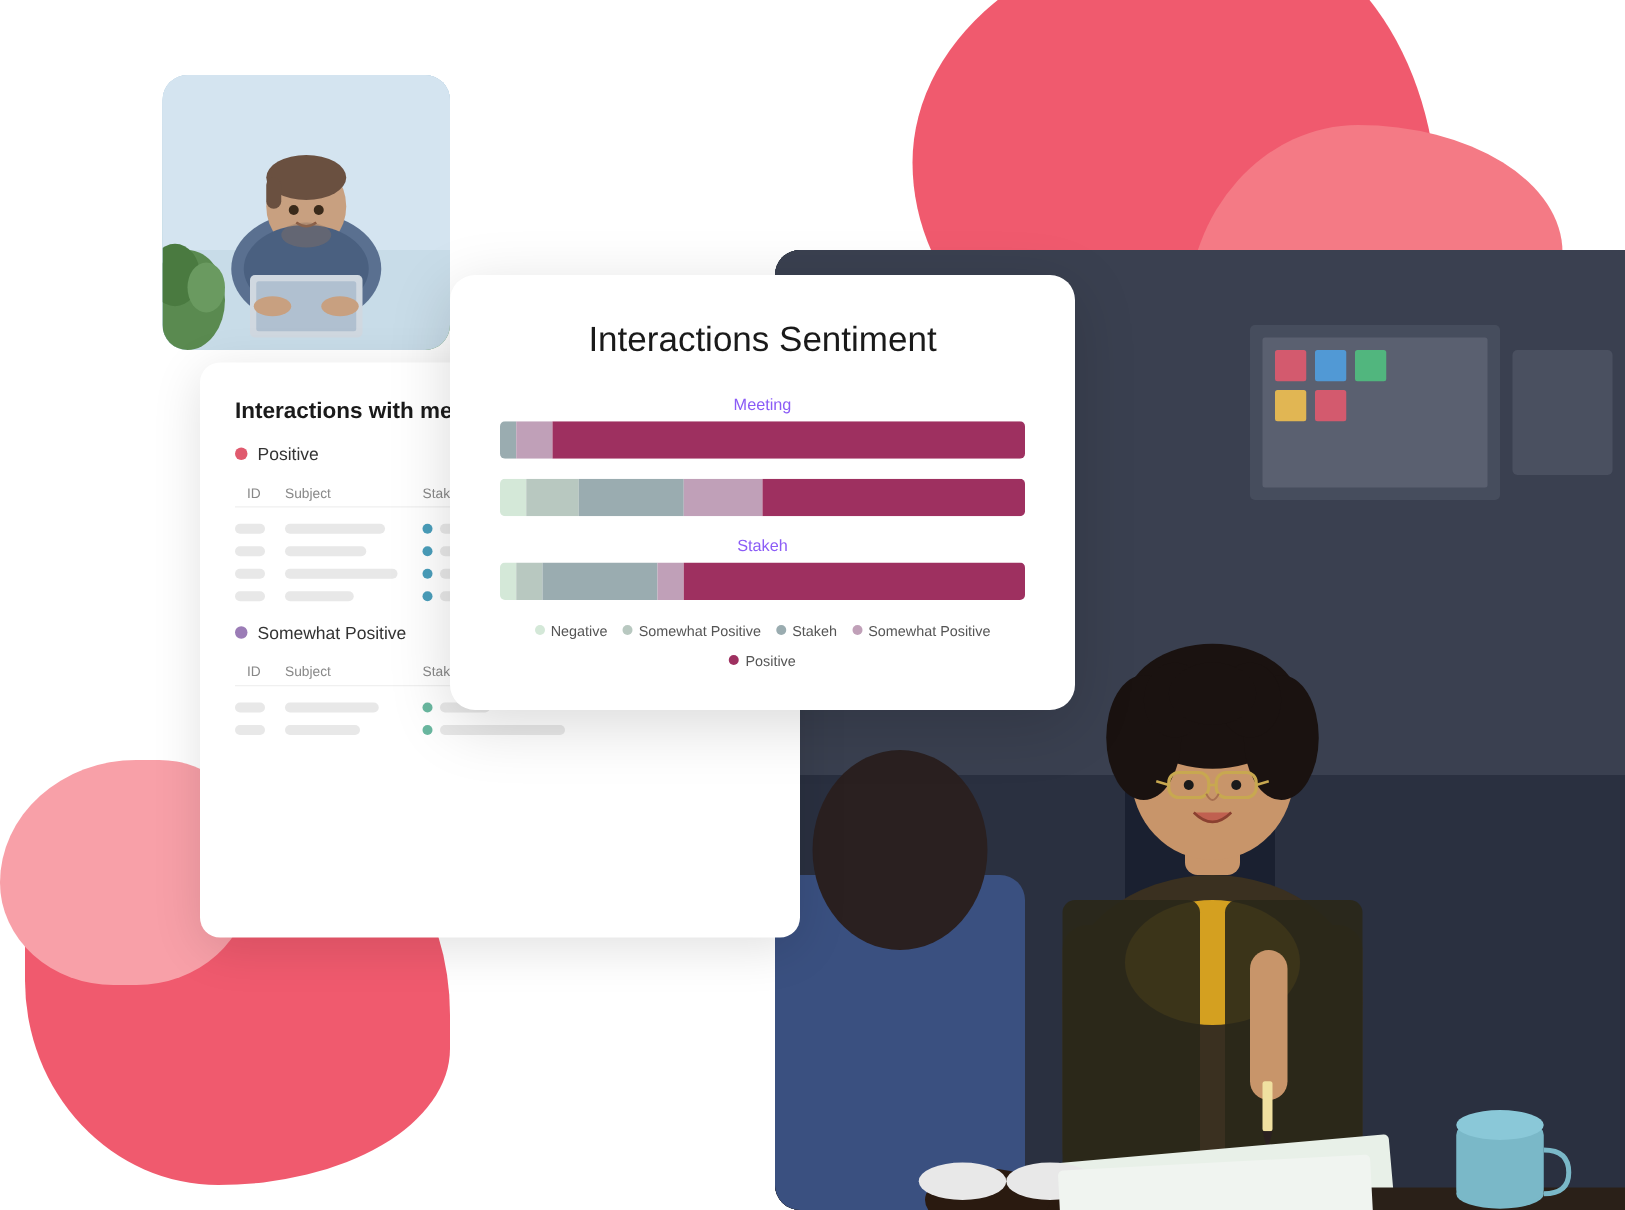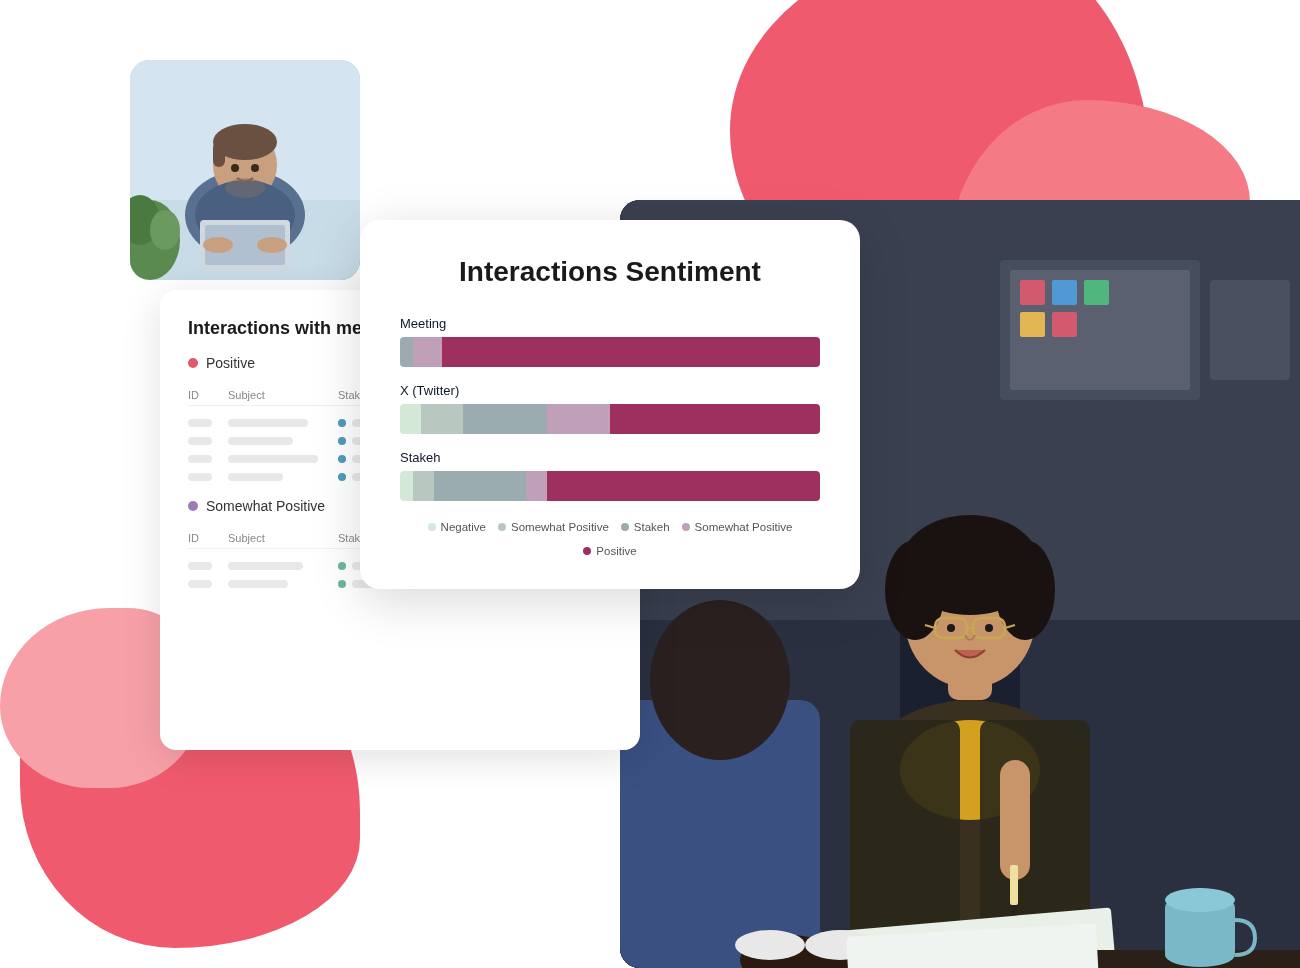--- a/index.html
+++ b/index.html
@@ -110,21 +110,21 @@
     }
     .table-header {
       display: flex;
       gap: 10px;
       font-size: 11px;
       color: #888;
       padding: 4px 0;
       border-bottom: 1px solid #f0f0f0;
       margin-bottom: 8px;
     }
-    .table-col-id { width: 30px; }
+    .table-col-id { width: 30px; text-align: center; }
     .table-col-subject { width: 100px; }
     .table-col-stake { width: 80px; }
     .table-row-item {
       display: flex;
       gap: 10px;
       align-items: center;
       padding: 5px 0;
     }
     .placeholder-bar {
       height: 8px;
@@ -145,31 +145,32 @@
       top: 220px; left: 360px;
       width: 500px;
       background: #ffffff;
       border-radius: 20px;
       box-shadow: 0 12px 50px rgba(0,0,0,0.15);
       z-index: 5;
       padding: 36px 40px 32px;
     }
     .card-front-title {
       font-size: 28px;
-      font-weight: 700;
+      font-weight: 400;
       color: #1a1a1a;
       margin-bottom: 28px;
       text-align: center;
     }
 
     .chart-section { margin-bottom: 16px; }
     .chart-label {
       font-size: 13px;
-      color: #0f172a;
+      color: #8b5cf6;
       margin-bottom: 6px;
+      text-align: center;
     }
     .chart-bar-container {
       width: 100%;
       height: 30px;
       border-radius: 4px;
       overflow: hidden;
       display: flex;
     }
     .bar-segment {
       height: 100%;
@@ -177,21 +178,20 @@
 
     .chart-legend {
       display: flex;
       flex-wrap: wrap;
       gap: 12px;
       margin-top: 20px;
       justify-content: center;
     }
     .legend-entry {
       display: flex;
-      align-items: center;
       gap: 5px;
       font-size: 11.5px;
       color: #555;
     }
     .legend-circle {
       width: 8px; height: 8px;
       border-radius: 50%;
       flex-shrink: 0;
     }
 
@@ -437,21 +437,20 @@
   <div id="chart-container">
       <div class="chart-section">
         <div class="chart-label">Meeting</div>
         <div class="chart-bar-container">
           <div class="bar-segment" style="width: 3%; background-color: rgb(154, 172, 176);"></div>
           <div class="bar-segment" style="width: 7%; background-color: rgb(192, 160, 184);"></div>
           <div class="bar-segment" style="width: 90%; background-color: rgb(158, 48, 96);"></div>
         </div>
       </div>
       <div class="chart-section">
-        <div class="chart-label">X (Twitter)</div>
         <div class="chart-bar-container">
           <div class="bar-segment" style="width: 5%; background-color: rgb(212, 232, 216);"></div>
           <div class="bar-segment" style="width: 10%; background-color: rgb(184, 200, 192);"></div>
           <div class="bar-segment" style="width: 20%; background-color: rgb(154, 172, 176);"></div>
           <div class="bar-segment" style="width: 15%; background-color: rgb(192, 160, 184);"></div>
           <div class="bar-segment" style="width: 50%; background-color: rgb(158, 48, 96);"></div>
         </div>
       </div>
       <div class="chart-section">
         <div class="chart-label">Stakeh</div>

